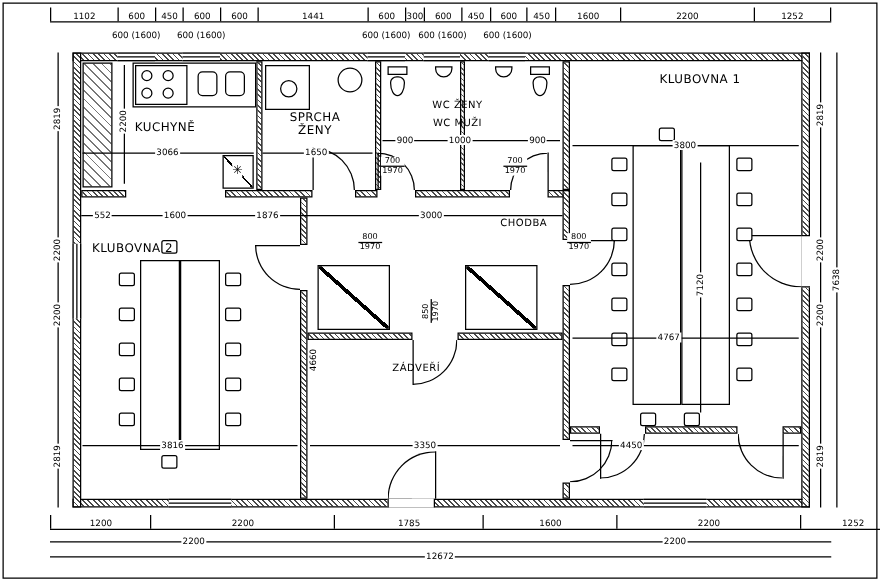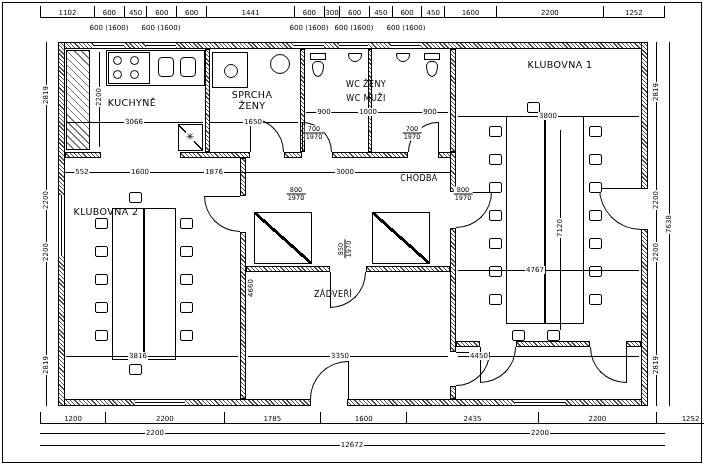--- a/index.html
+++ b/index.html
@@ -121,23 +121,20 @@
       </div>
     <div class="seg" style="flex:2200">
         <span>2200</span>
       </div>
     <div class="seg" style="flex:1785">
         <span>1785</span>
       </div>
     <div class="seg" style="flex:1600">
         <span>1600</span>
       </div>
-    <div class="seg" style="flex:2435">
-        <span>2435</span>
-      </div>
     <div class="seg" style="flex:2200">
         <span>2200</span>
       </div>
     <div class="seg" style="flex:1252">
         <span>1252</span>
       </div>
   </div>
   <div class="dline-h" style="left:40px;top:433px;width:625px"></div>
   <div class="d" style="left:155px;top:433px">2200</div>
   <div class="d" style="left:540px;top:433px">2200</div>
@@ -275,21 +272,21 @@
 
   <div class="unit" style="left:254px;top:212px;width:58px;height:52px"></div>
   <div class="unit" style="left:372px;top:212px;width:58px;height:52px"></div>
 
   <div class="room" style="left:132px;top:102px">KUCHYNĚ</div>
   <div class="room" style="left:252px;top:94px">SPRCHA</div>
   <div class="room" style="left:252px;top:105px">ŽENY</div>
   <div class="room" style="left:366px;top:84px;font-size:8px">WC ŽENY</div>
   <div class="room" style="left:366px;top:98px;font-size:8px">WC MUŽI</div>
   <div class="room" style="left:560px;top:64px">KLUBOVNA 1</div>
-  <div class="room" style="left:106px;top:211px">KLUBOVNA 2</div>
+  <div class="room" style="left:106px;top:199px">KLUBOVNA 2</div>
   <div class="room" style="left:419px;top:178px;font-size:8px">CHODBA</div>
   <div class="room" style="left:333px;top:294px;font-size:8px">ZÁDVEŘÍ</div>
 
   <div class="dline-h" style="left:65px;top:172px;width:385px"></div>
   <div class="d" style="left:82px;top:172px">552</div>
   <div class="d" style="left:140px;top:172px">1600</div>
   <div class="d" style="left:214px;top:172px">1876</div>
   <div class="d" style="left:345px;top:172px">3000</div>
 
   <div class="dline-h" style="left:66px;top:122px;width:137px"></div>
@@ -305,21 +302,21 @@
   <div class="d" style="left:368px;top:112px">1000</div>
   <div class="d" style="left:430px;top:112px">900</div>
 
   <div class="dline-h" style="left:458px;top:116px;width:181px"></div>
   <div class="d" style="left:548px;top:116px">3800</div>
   <div class="dline-v" style="left:560px;top:130px;height:200px"></div>
   <div class="dv" style="left:560px;top:228px">7120</div>
   <div class="dline-h" style="left:458px;top:270px;width:181px"></div>
   <div class="d" style="left:535px;top:270px">4767</div>
   <div class="dline-h" style="left:458px;top:356px;width:181px"></div>
-  <div class="d" style="left:479px;top:356px">4450</div>
+  <div class="d" style="left:505px;top:356px">4450</div>
 
   <div class="dv" style="left:251px;top:288px">4660</div>
   <div class="dline-h" style="left:66px;top:356px;width:172px"></div>
   <div class="d" style="left:138px;top:356px">3816</div>
   <div class="dline-h" style="left:248px;top:356px;width:200px"></div>
   <div class="d" style="left:340px;top:356px">3350</div>
 
   <div class="frac" style="left:314px;top:133px">
     <span class="fw">700</span>
       <span>1970</span>

